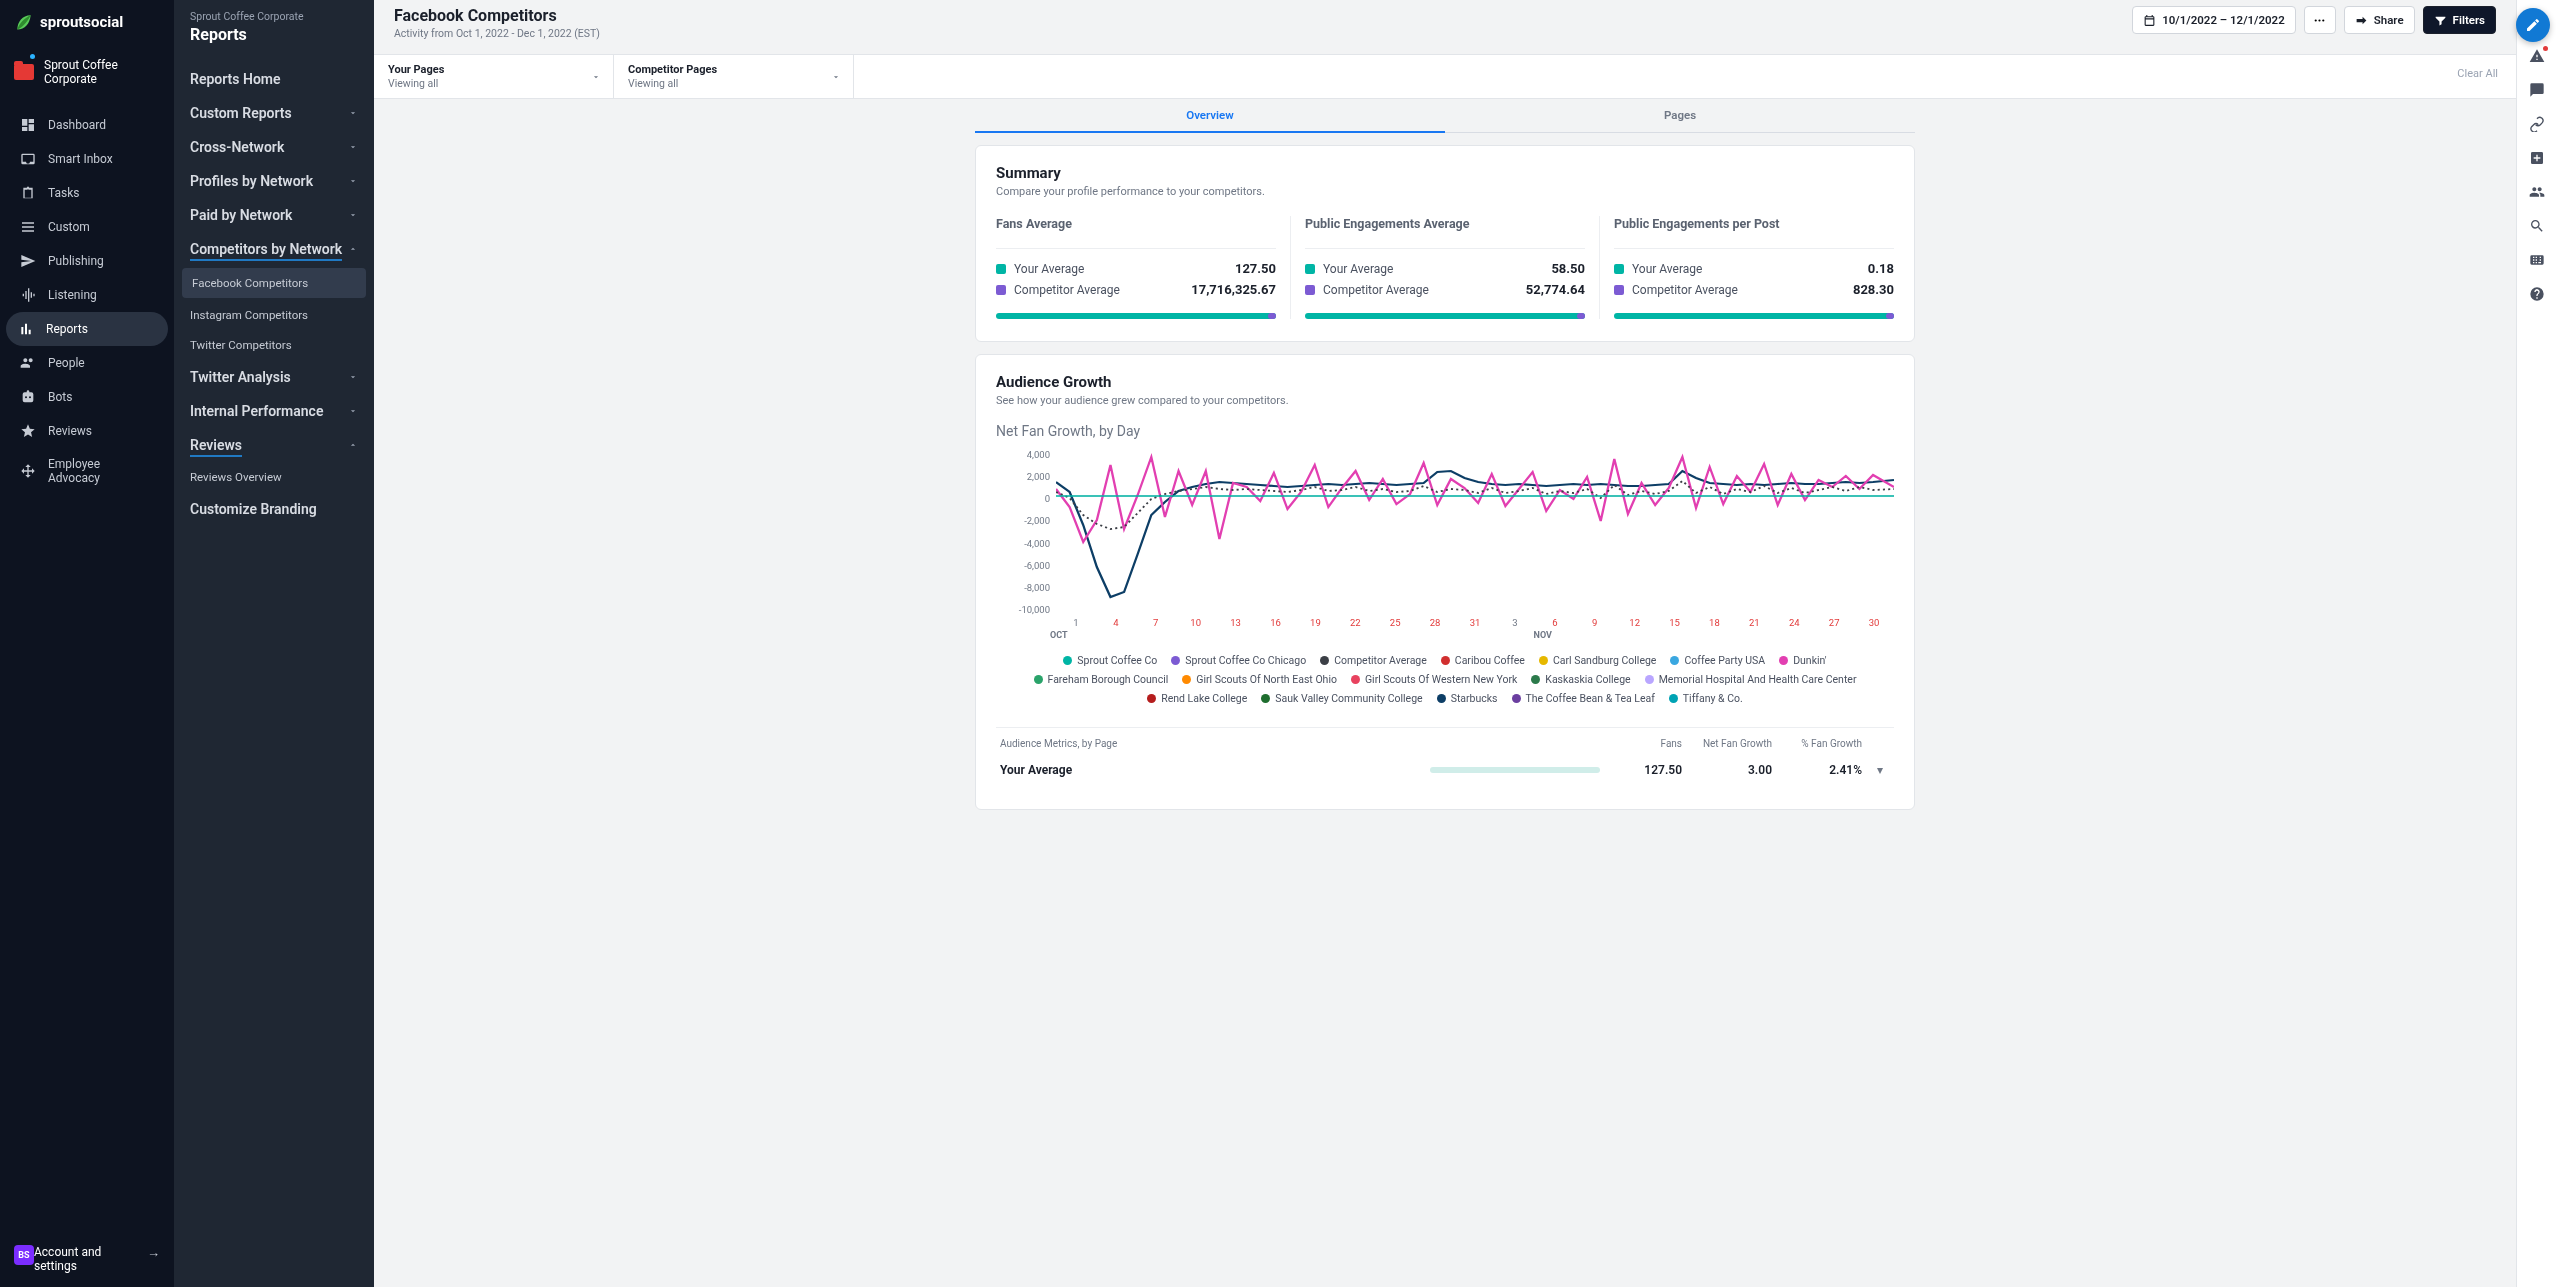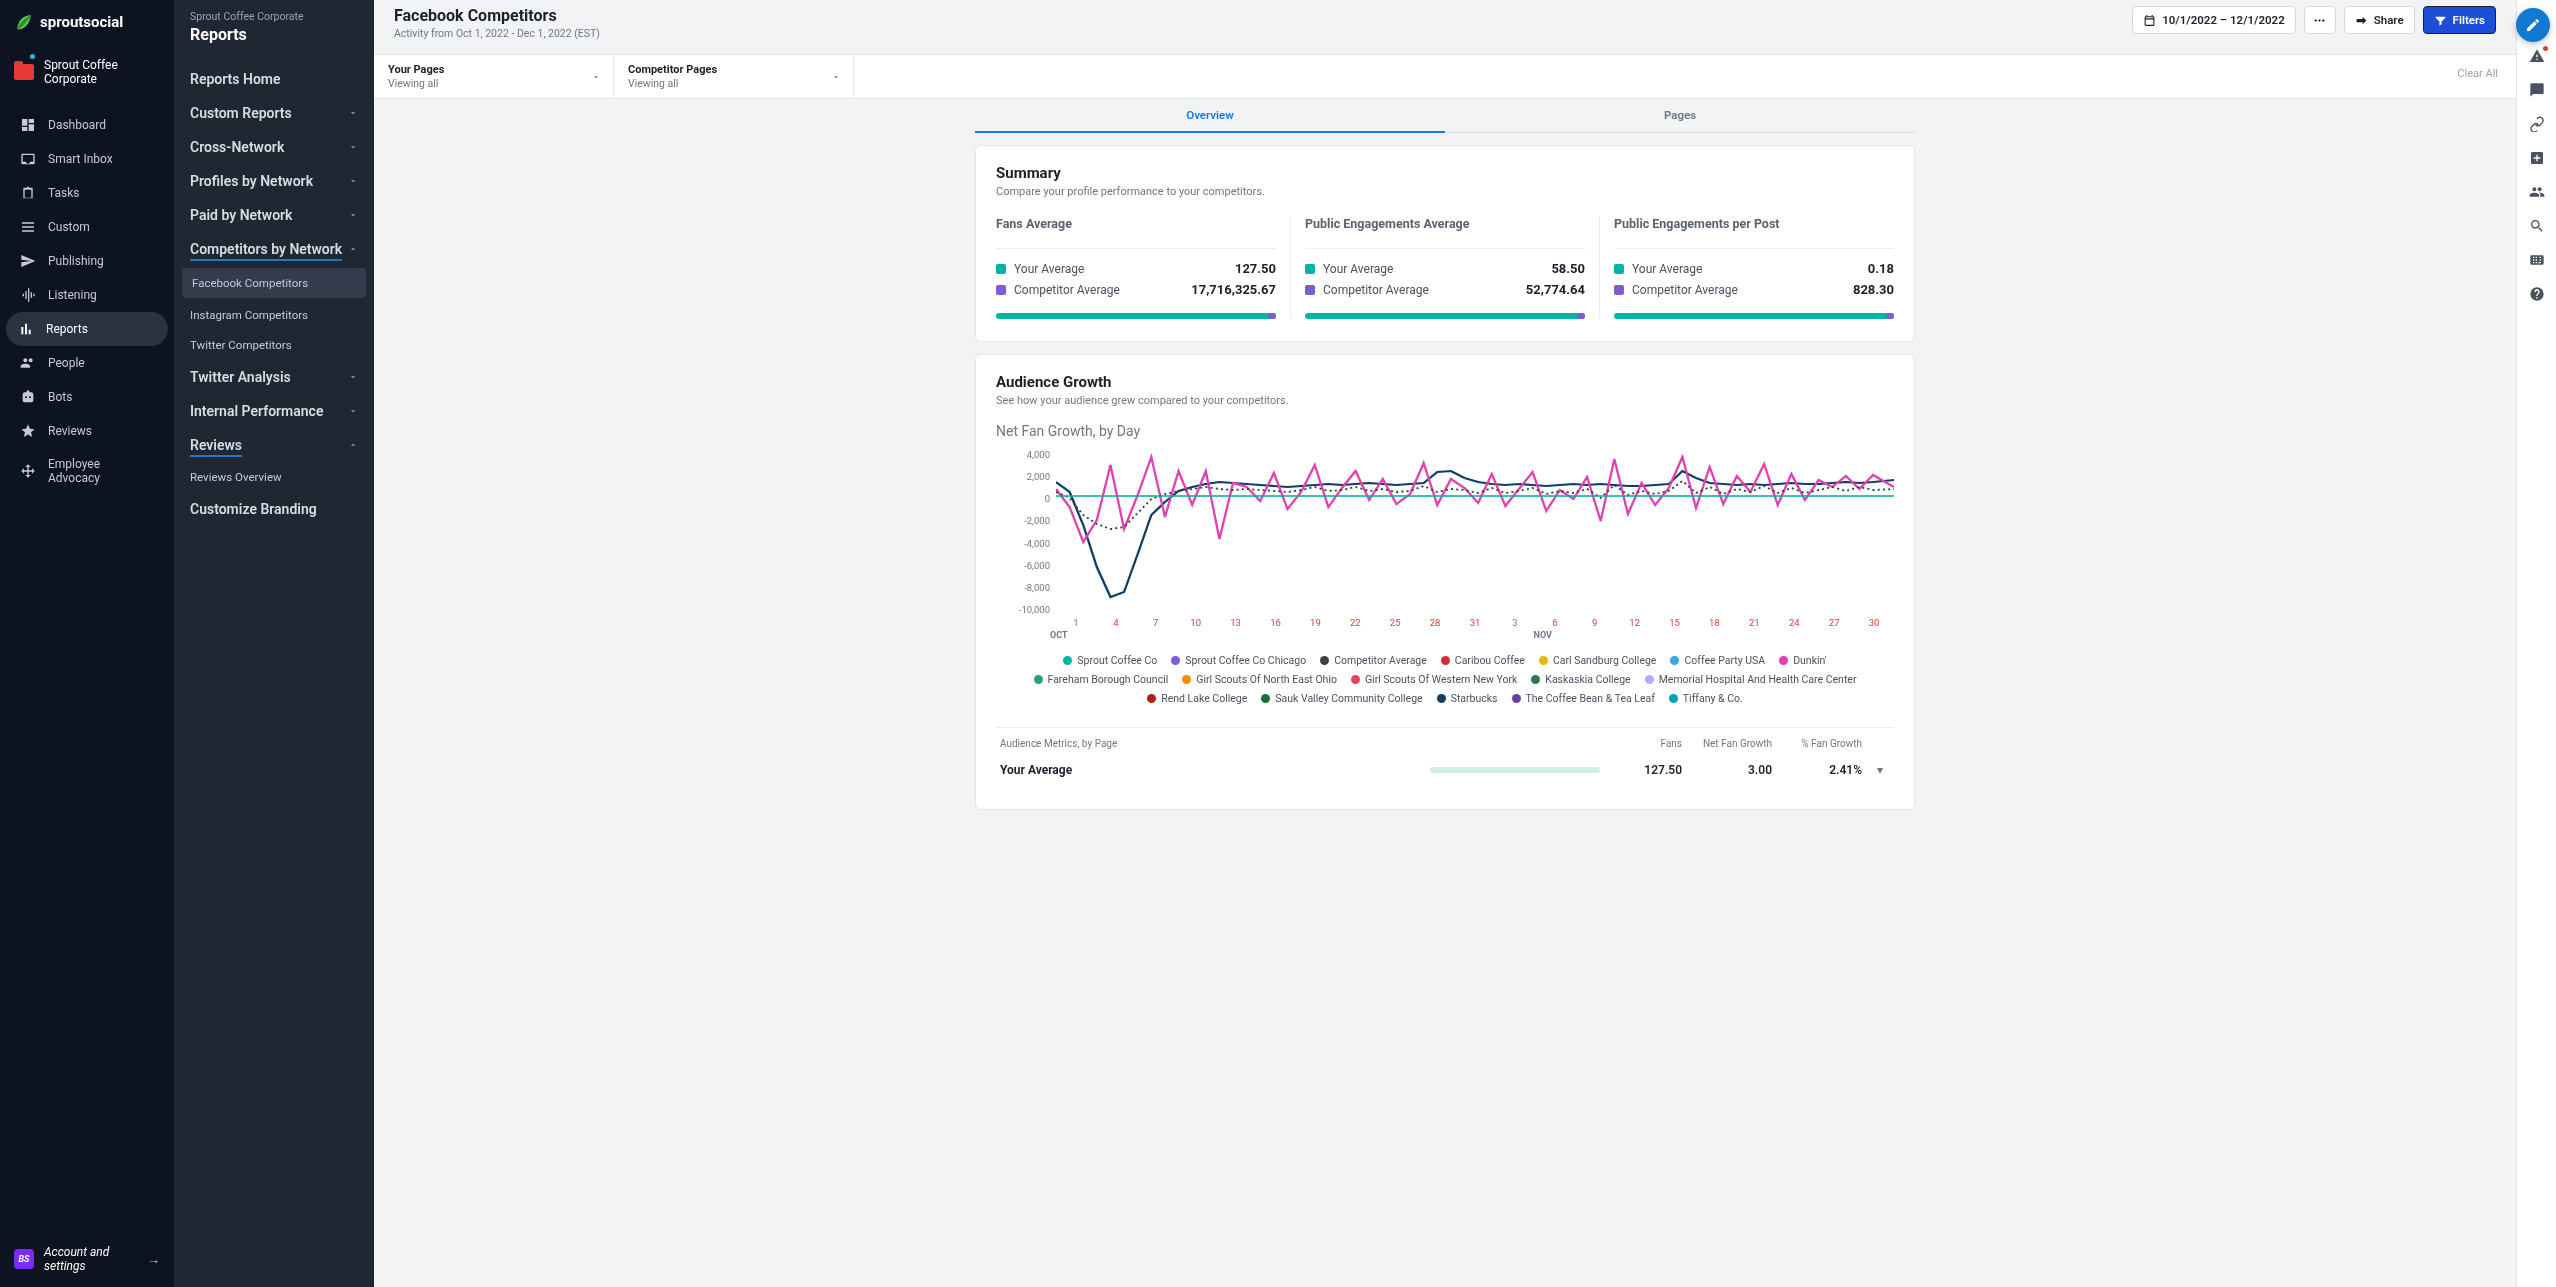--- a/index.html
+++ b/index.html
@@ -14,21 +14,21 @@
 .rail-account .folder { width:20px; height:16px; background:#e53935; border-radius:2px; position:relative; }
 .rail-account .folder:before { content:""; position:absolute; top:-3px; left:0; width:9px; height:4px; background:#e53935; border-radius:2px 2px 0 0; }
 .rail-account .dot { position:absolute; top:6px; left:30px; width:5px; height:5px; border-radius:50%; background:#2bb3ff; }
 .rail-account-label { color:#fff; font-size:12px; flex:1; }
 
 .nav-list { list-style:none; padding:8px 0; flex:1; overflow:auto; }
 .nav-item { display:flex; align-items:center; gap:12px; padding:9px 20px; cursor:pointer; color:#c6cbd4; font-size:12px; }
 .nav-item.active { background:#2a3342; border-radius:20px; margin:0 6px; padding:9px 12px; color:#fff; }
 .nav-item .nicon { width:16px; height:16px; flex:0 0 16px; display:flex; align-items:center; justify-content:center; }
 
-.rail-footer { display:flex; align-items:center; gap:10px; padding:12px 14px 14px;font-style:italic; }
+.rail-footer { display:flex; align-items:flex-start; padding:12px 14px 14px; }
 .rail-footer .avatar { width:20px; height:20px; border-radius:4px; background:#7b2dff; color:#fff; font-size:9px; font-weight:700; display:flex; align-items:center; justify-content:center; }
 
 
 .side { width:200px; background:#1f2733; color:#c6cbd4; display:flex; flex-direction:column; }
 .side-head { padding:10px 16px 12px;}
 .side-crumb { font-size:10.5px; color:#9aa3b2; }
 .side-title { font-size:16px; font-weight:700; color:#fff; margin-top:2px; }
 .side-list { flex:1; overflow:auto; padding:6px 0 20px;}
 .side-grp, .side-link { display:flex; align-items:center; justify-content:space-between; padding:9px 16px; font-size:14px; cursor:pointer; color:#d8dce3; font-weight:600; }
 .side-link { font-weight:600; }
@@ -38,21 +38,21 @@
 .side-grp.open .label span { border-bottom:2px solid #2079c3; padding-bottom:2px; }
 
 
 .main { flex:1; display:flex; flex-direction:column; min-width:0; }
 .topbar { height:55px; padding:6px 20px 0; display:flex; align-items:flex-start; justify-content:space-between; border-bottom:1px solid #e2e5e9; background:#f2f3f4; }
 .topbar .titles h1 { font-size:16px; font-weight:700; }
 .topbar .titles .sub { font-size:10.5px; color:#6f7785; margin-top:2px; }
 .topbar .actions { display:flex; align-items:center; gap:8px; }
 .btn { height:28px; border:1px solid #d2d6dc; background:#fff; border-radius:4px; padding:0 10px; display:flex; align-items:center; gap:6px; font-size:11.5px; font-weight:600; cursor:pointer; color:#1b202b; }
 .btn.icon-only { width:32px; justify-content:center; padding:0; }
-.btn.dark { background:#1d4ed8; color:#fff; border-color:#1b202b; }
+.btn.dark { background:#0f172a; color:#fff; border-color:#1b202b; }
 .btn svg { width:13px;height:13px; }
 
 
 .selectors { display:flex; background:#fff; border-bottom:1px solid #e2e5e9; }
 .sel { width:240px; border-right:1px solid #e2e5e9; padding:8px 14px; position:relative; cursor:pointer; }
 .sel .sl { font-size:11px; font-weight:700; }
 .sel .sv { font-size:10.5px; color:#6f7785; margin-top:1px; }
 .sel .sarr { position:absolute; right:12px; top:50%; transform:translateY(-50%); }
 .clearall { margin-left:auto; padding:12px 18px; font-size:11px; color:#9aa3b2; cursor:default; }
 

